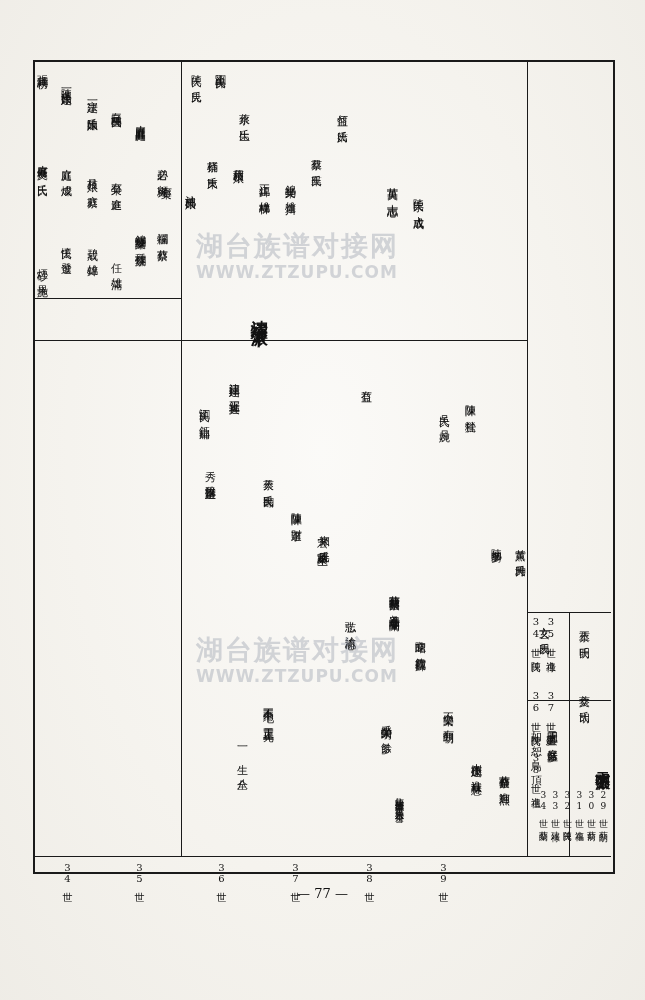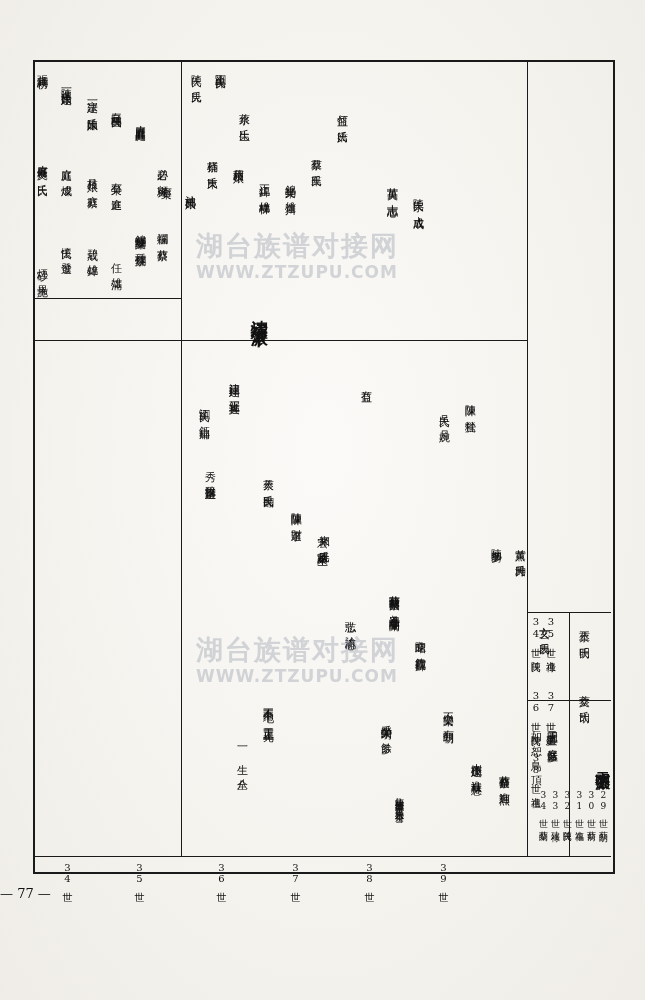--- a/index.html
+++ b/index.html
@@ -29,21 +29,21 @@
   .gen{position:absolute;writing-mode:vertical-rl;text-orientation:upright;
        font-size:10px;font-family:"DejaVu Serif","Liberation Serif",serif;}
   
   .wm{position:absolute;color:rgba(120,130,150,0.30);font-weight:bold;
       letter-spacing:2px;pointer-events:none;}
   .wm1{left:196px;top:228px;font-size:27px;}
   .wm1b{left:196px;top:262px;font-size:17px;letter-spacing:1px;}
   .wm2{left:196px;top:632px;font-size:27px;}
   .wm2b{left:196px;top:666px;font-size:17px;letter-spacing:1px;}
   
-  .folio{position:absolute;left:0;width:645px;top:886px;
+  .folio{position:absolute;left:0;width:645px;top:886px;text-align:center;
          font-size:13px;font-family:"DejaVu Serif","Liberation Serif",serif;}
 </style>
 </head>
 <body>
 
 <div class="page"></div>
 <div class="scan"></div>
 
 <div class="frame"></div>
 

